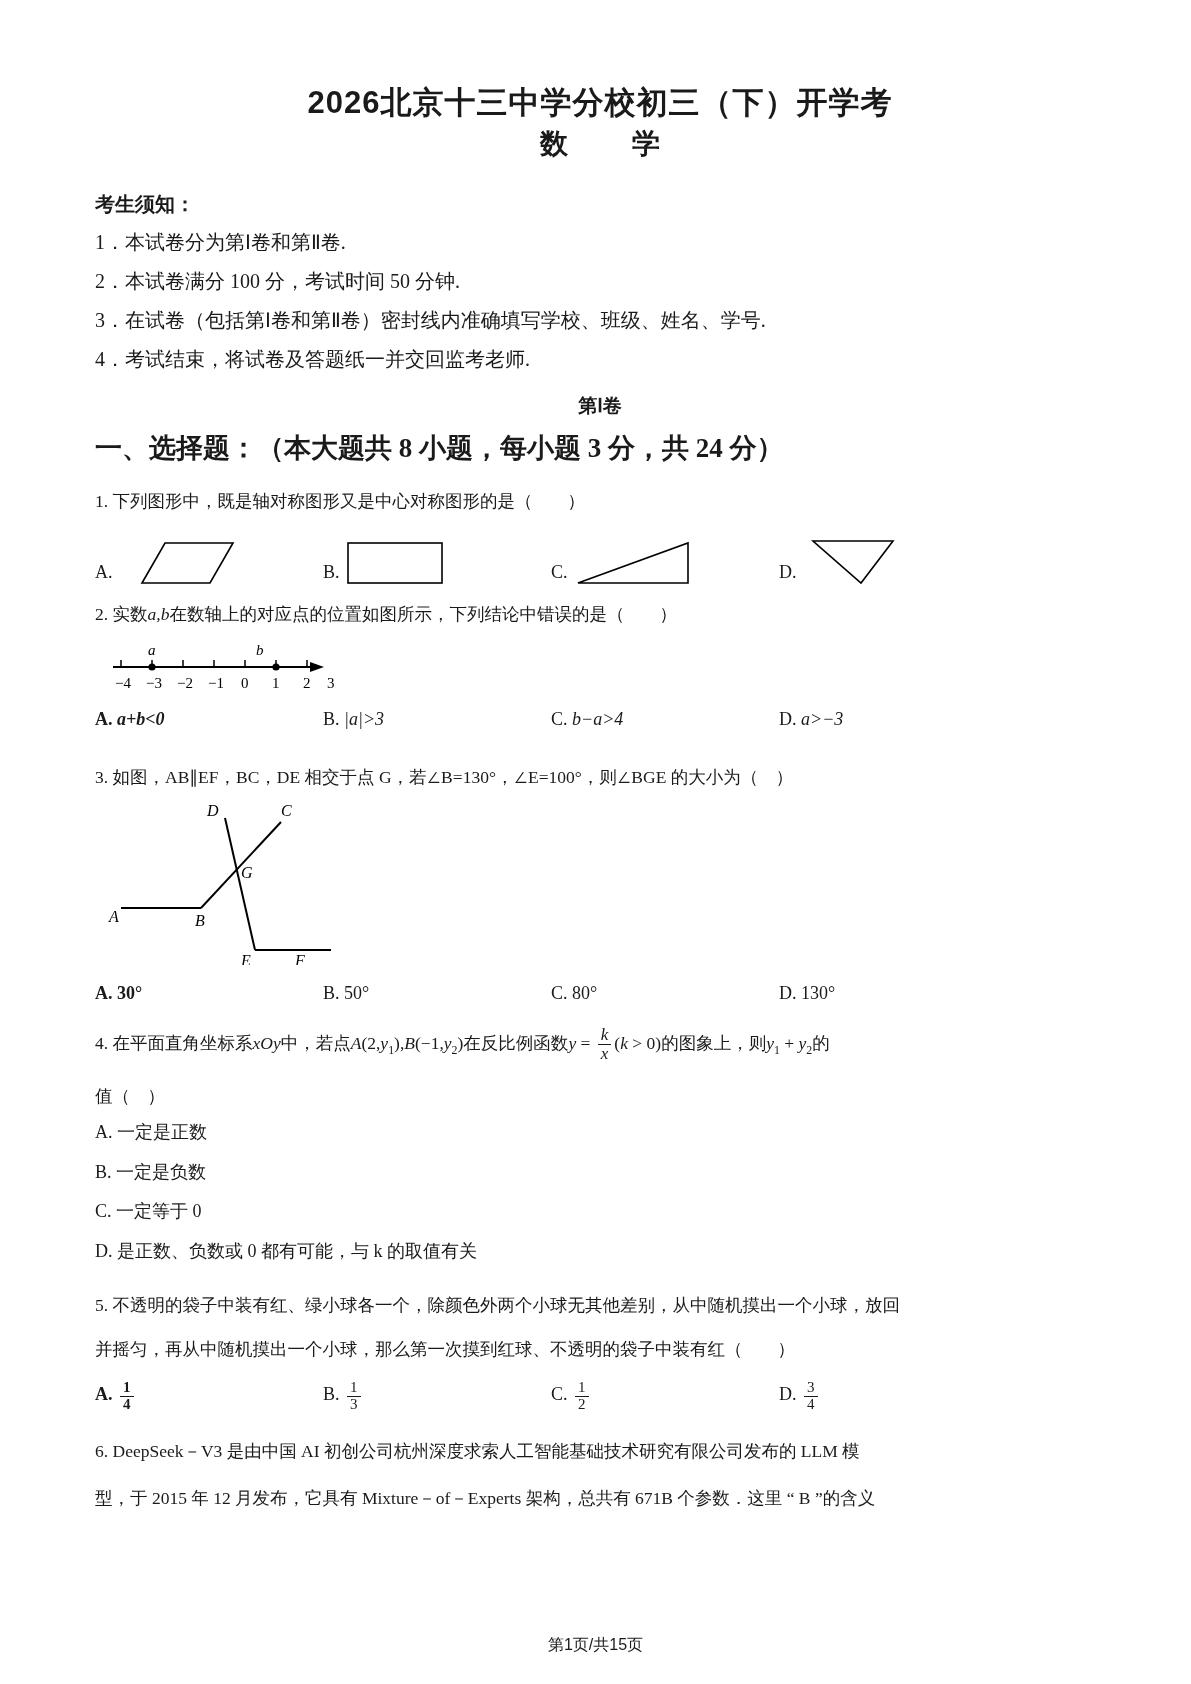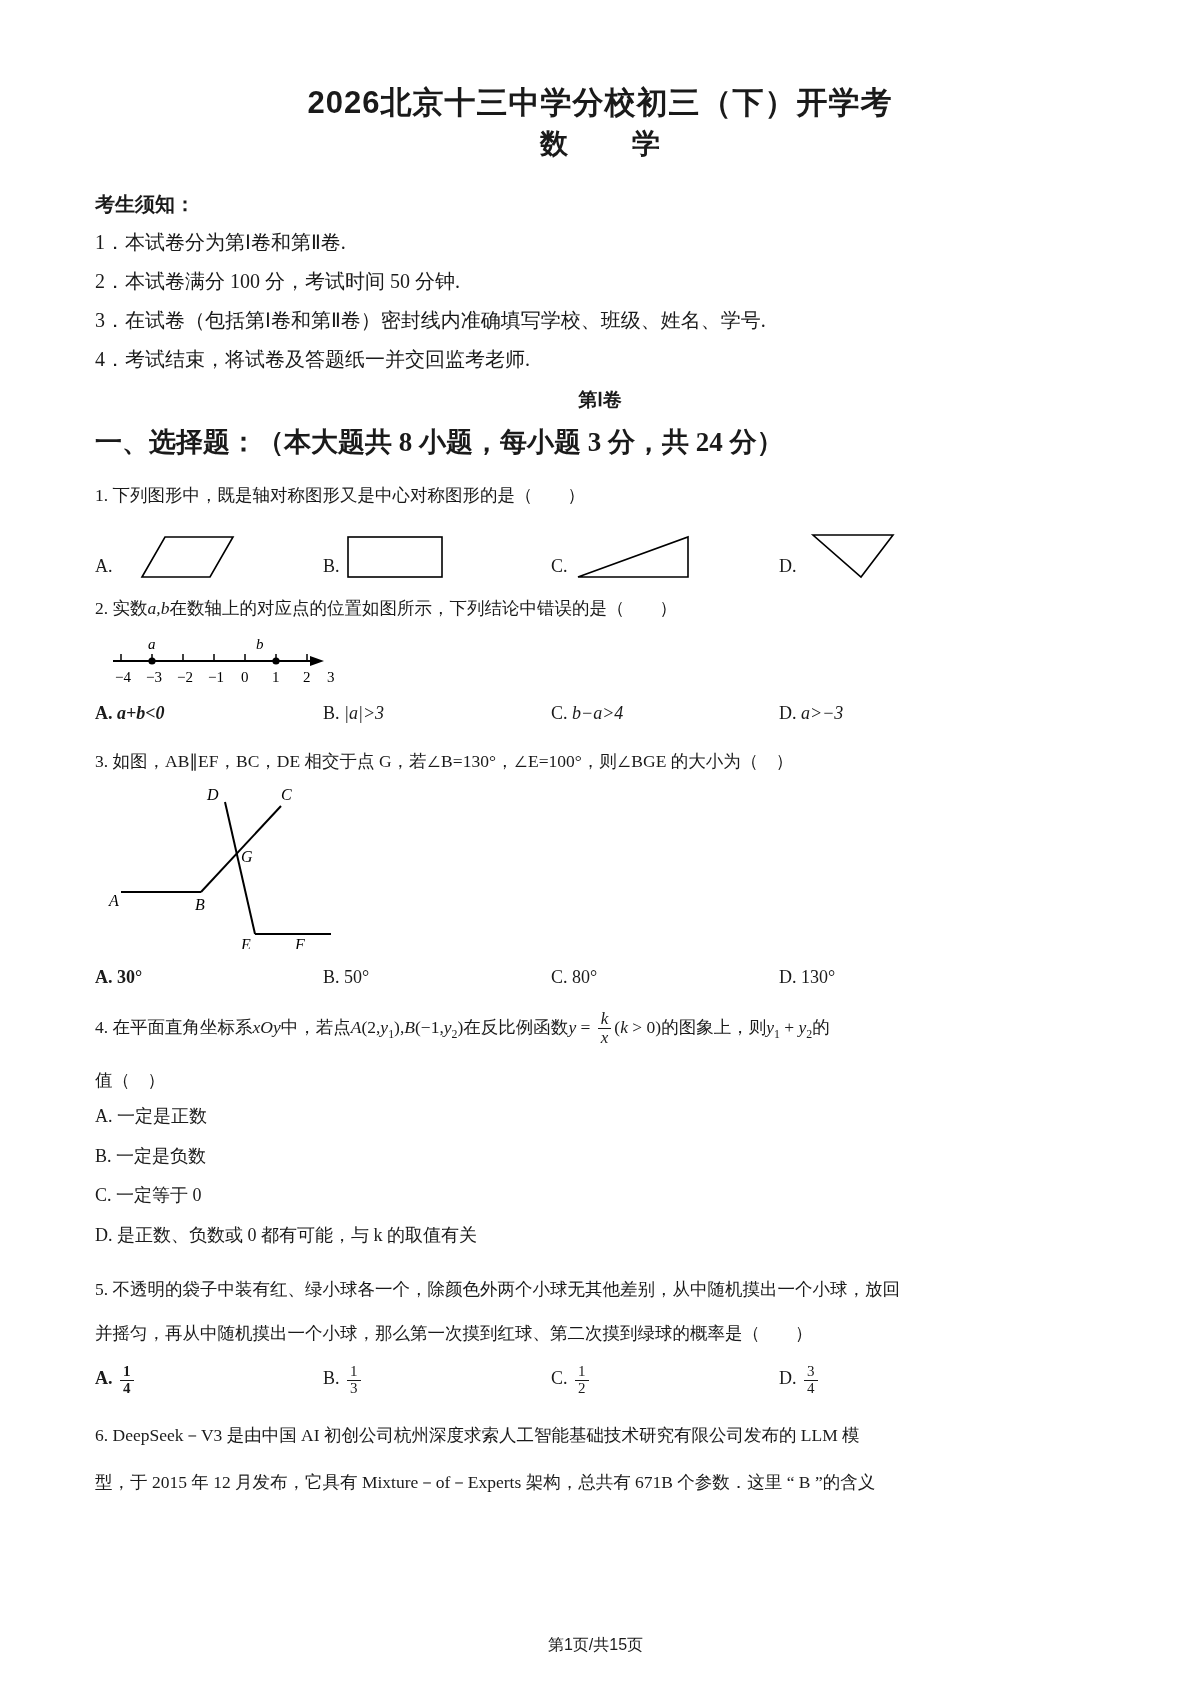--- a/index.html
+++ b/index.html
@@ -25,21 +25,21 @@
     text-align:center; font-size:28px; font-weight:bold;
     font-family:"Liberation Sans", sans-serif;
     margin-top:2px; letter-spacing:18px; padding-left:18px;
   }
 
   
   .notice { margin-top:22px; }
   .notice-title { font-size:20px; font-weight:bold; line-height:1.9; }
   .notice-item { font-size:20px; font-weight:normal; line-height:1.95; }
 
-  .paper-part { text-align:center; font-size:19px; font-weight:bold; margin-top:6px; line-height:1.6; }
+  .paper-part { text-align:center; font-size:19px; font-weight:bold; margin-top:12px; line-height:1.6; }
   .section-head { font-size:27px; font-weight:bold; line-height:1.9; margin-top:2px; }
 
   
   .q { font-size:18px; line-height:1.95; margin-top:10px; }
   .q-sm { font-size:17.5px; }
   .q em, .mi { font-family:"Liberation Serif", serif; font-style:italic; }
   .opt-row { display:flex; font-size:18px; margin-top:14px; }
   .opt-row > div { }
   .o1 { width:228px;font-weight:bold; } .o2 { width:228px; } .o3 { width:228px; } .o4 { width:228px; }
   .opt-block { font-size:18px; line-height:2.2; }
@@ -172,21 +172,21 @@
       <div class="o3">
         <span>C.</span>
         <span class="mi">b−a&gt;4</span>
       </div>
       <div class="o4">
         <span>D.</span>
         <span class="mi">a&gt;−3</span>
       </div>
     </div>
 
-    <div class="q q-sm" style="margin-top:20px;">
+    <div class="q q-sm" style="margin-top:30px;">
       <span>3.</span>
       <span>如图，AB∥EF，BC，DE 相交于点 G，若∠B=130°，∠E=100°，则∠BGE 的大小为（　）</span>
     </div>
 
     <div class="geofig">
       <svg width="300" height="165">
 
         <line x1="18" y1="108" x2="98" y2="108" stroke="#000" stroke-width="2"></line>
 
         <line x1="98" y1="108" x2="178" y2="22" stroke="#000" stroke-width="2"></line>
@@ -248,21 +248,21 @@
       <div>
         <span>D.</span>
         <span>是正数、负数或 0 都有可能，与 k 的取值有关</span>
       </div>
     </div>
 
     <div class="q q-sm" style="margin-top:16px;">
       <span>5.</span>
       <span>不透明的袋子中装有红、绿小球各一个，除颜色外两个小球无其他差别，从中随机摸出一个小球，放回</span>
     </div>
-    <div class="q q-sm" style="margin-top:10px;">并摇匀，再从中随机摸出一个小球，那么第一次摸到红球、第二次摸到绿球的概率是（　　）</div>
+    <div class="q q-sm" style="margin-top:10px;">并摇匀，再从中随机摸出一个小球，那么第一次摸到红球、不透明的袋子中装有红（　　）</div>
 
     <div class="opt-row" style="margin-top:14px;">
       <div class="o1">
         <span>A.</span>
         <span class="frac">
           <span class="num">1</span>
           <span class="den">4</span>
         </span>
       </div>
       <div class="o2">

